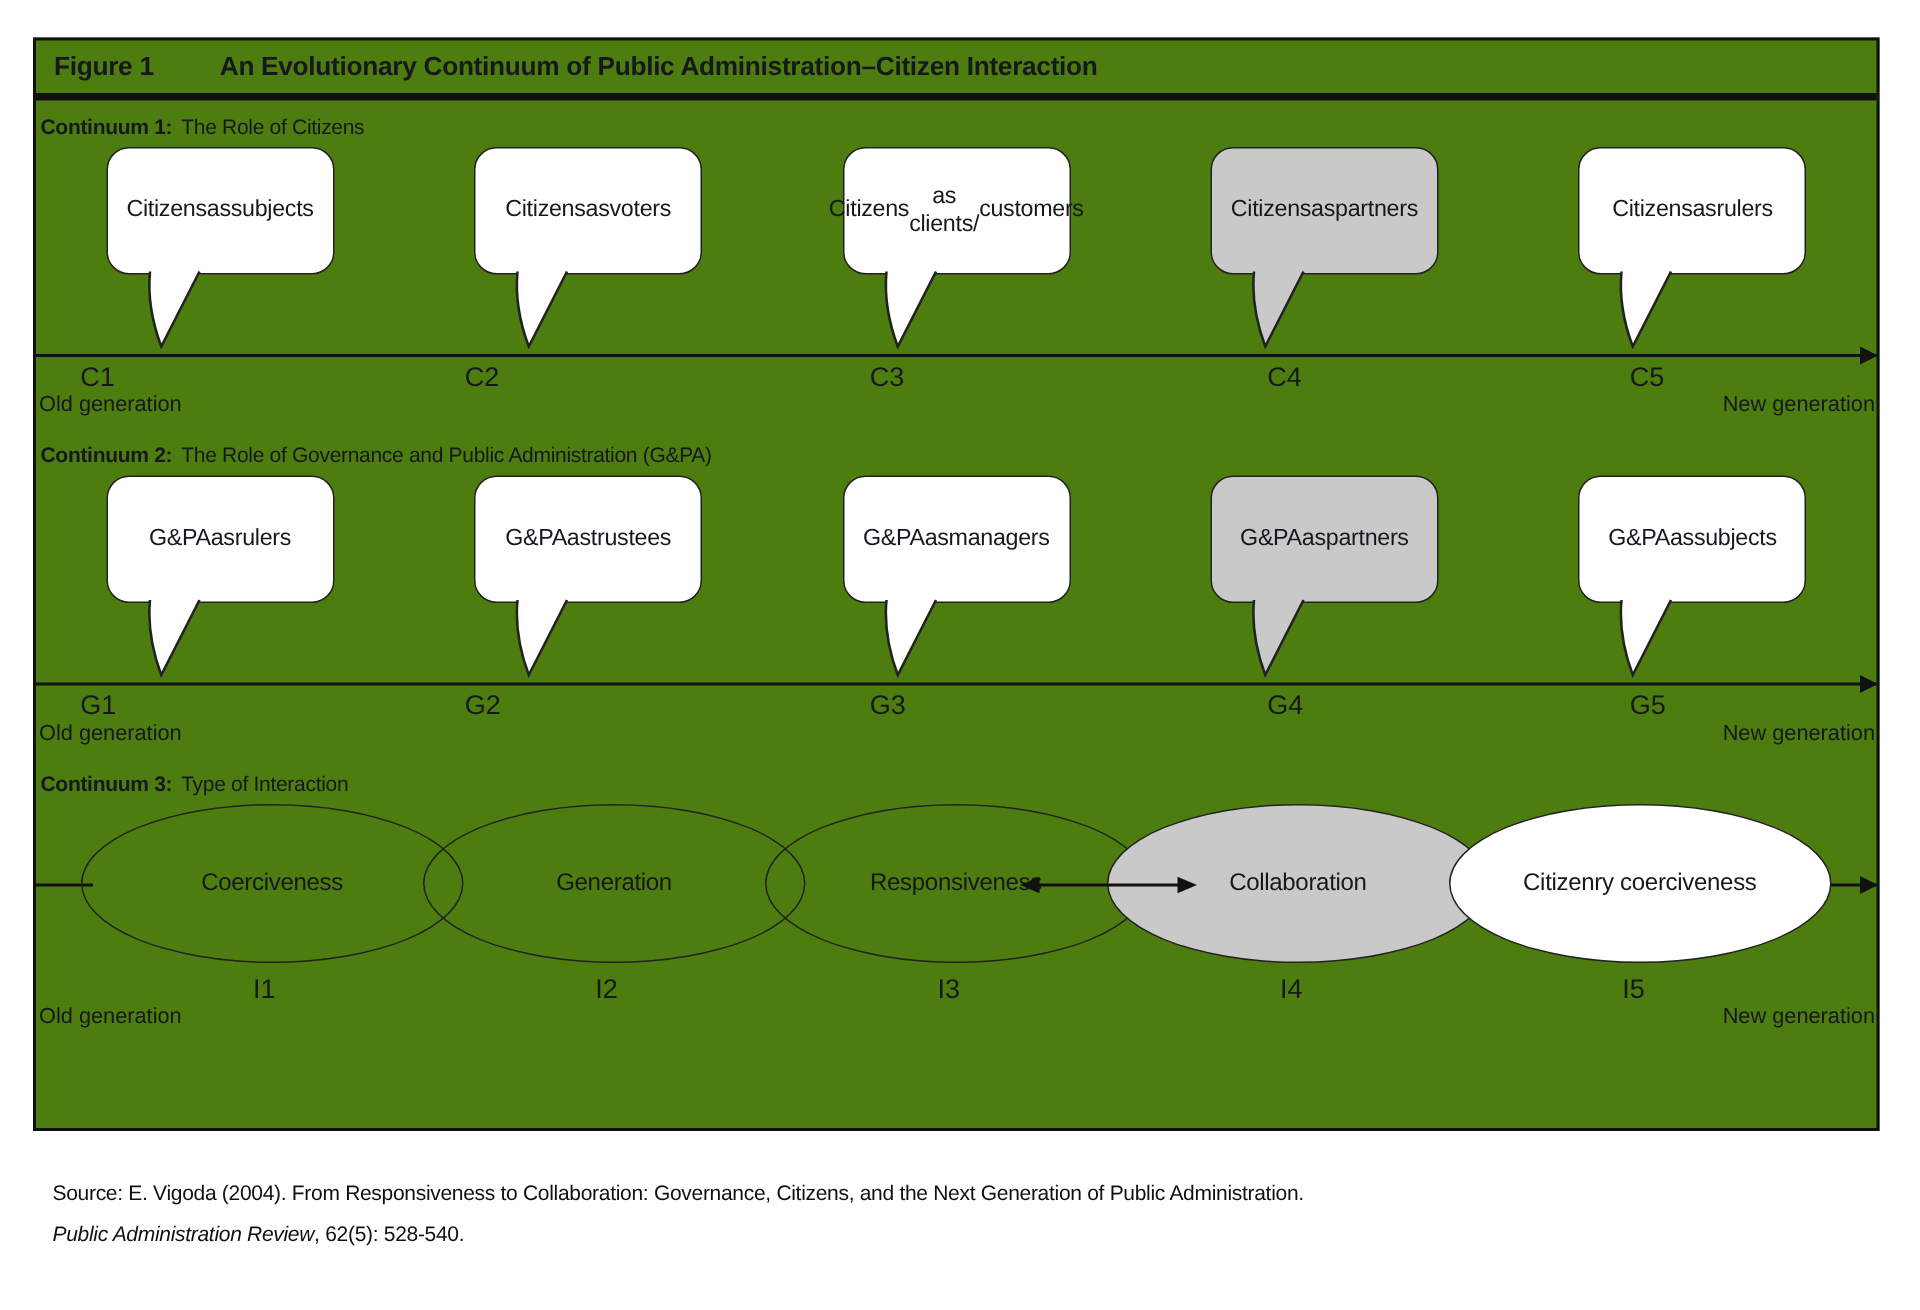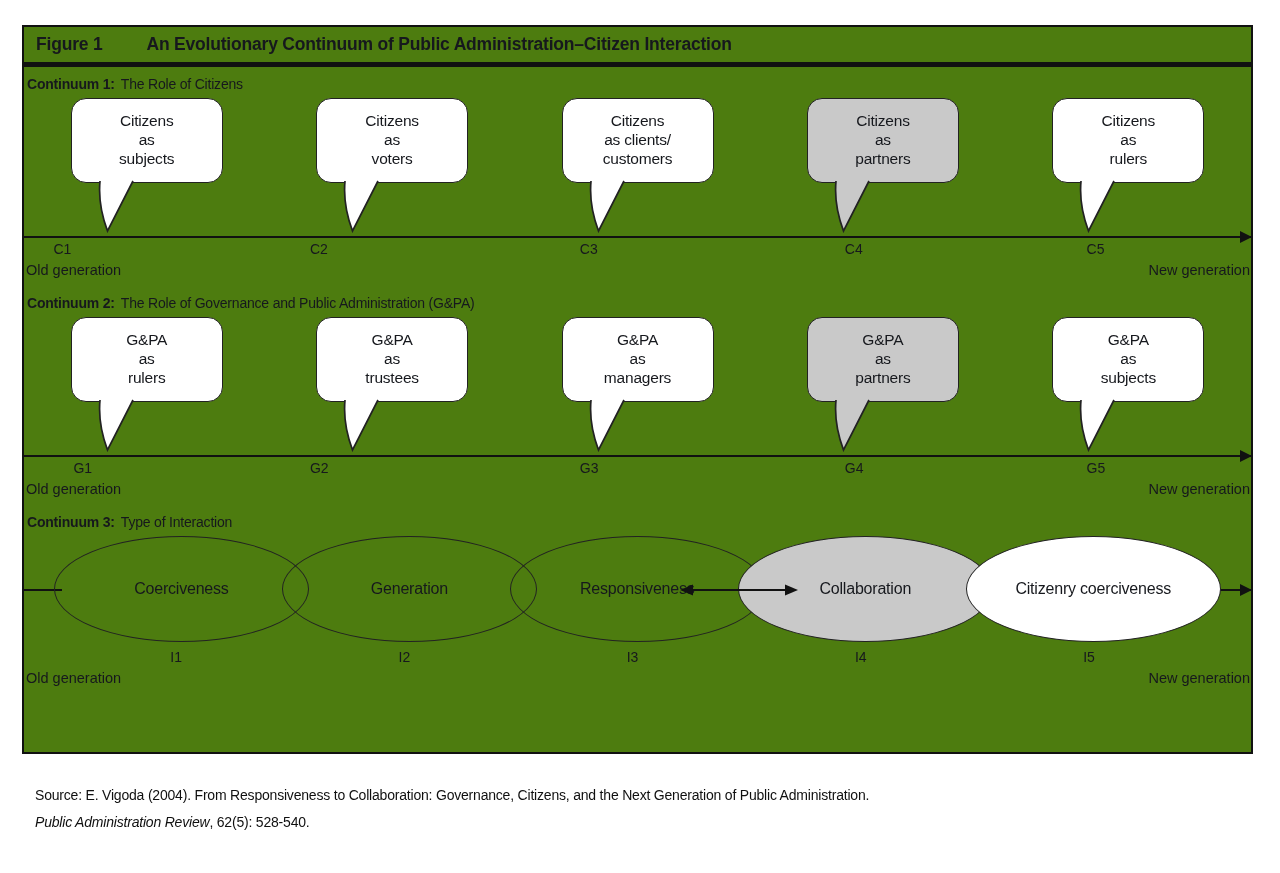--- a/index.html
+++ b/index.html
@@ -19,33 +19,33 @@
   .fig-label,.fig-title{font-size:17.5px;font-weight:bold;letter-spacing:-0.2px;}
   
   .heading{margin:9px 0 6px 3px;font-size:14px;letter-spacing:-0.2px;}
   .heading b{font-weight:bold;margin-right:6px;}
   
   .bubble-row{display:flex;height:85px;margin-top:4px;}
   .cell{flex:1 1 0;display:flex;justify-content:center;}
   .bubble{
     position:relative;width:152px;box-sizing:border-box;
     border:1.7px solid #222;border-radius:15px;background:#fff;
-    display:flex;flex-direction:column;align-items:center;justify-content:center;
+    display:flex;flex-direction:row;align-items:center;justify-content:center;
     font-size:15.5px;line-height:1.22;text-align:center;letter-spacing:-0.2px;
   }
   .tail{position:absolute;left:24px;top:100%;margin-top:-5px;width:40px;height:56px;}
   .tail-zone{height:53px;}
   
   .axis{position:relative;height:2px;background:#111;margin-right:0;}
   .ah-right{
     position:absolute;right:-1px;top:-5.5px;width:0;height:0;
     border-left:12px solid #111;border-top:6.5px solid transparent;border-bottom:6.5px solid transparent;
   }
   
-  .ticks{position:relative;height:20px;margin-top:3px;font-size:14px;}
+  .ticks{position:relative;height:20px;margin-top:3px;font-size:18px;}
   .tick{position:absolute;top:0;}
   .gen{display:flex;justify-content:space-between;font-size:14.5px;padding:1px 1px 0 2px;height:24px;}
   
   .ellipse-zone{position:relative;height:110px;margin-top:4px;}
   .connector-left{position:absolute;left:0;top:53px;width:38px;height:2px;background:#111;}
   .connector-right{position:absolute;right:0;top:53px;width:34px;height:2px;background:#111;}
   .connector-right .ah-right{top:-5.5px;}
   .ellipse-row{position:absolute;left:30px;right:28px;top:0;bottom:0;display:flex;}
   .ellipse{
     position:relative;flex:0 0 auto;width:21.8%;height:106px;box-sizing:border-box;
@@ -196,21 +196,21 @@
                 <path d="M4 4 C 2.5 20, 5.5 38, 11.5 54 L 37 4" fill="#ffffff" stroke="#222" stroke-width="1.7"></path>
               </svg>
             </div>
           </div>
         </div>
       <div class="tail-zone"></div>
       <div class="axis">
           <i class="ah-right"></i>
         </div>
       <div class="ticks" id="ticks-1">
-          <span class="tick" style="left: 2.4%; margin-left: 20px;">G1</span>
+          <span class="tick" style="left: 2.4%;">G1</span>
           <span class="tick" style="left: 23.3%;">G2</span>
           <span class="tick" style="left: 45.3%;">G3</span>
           <span class="tick" style="left: 66.9%;">G4</span>
           <span class="tick" style="left: 86.6%;">G5</span>
         </div>
       <div class="gen">
         <span>Old generation</span>
         <span>New generation</span>
       </div>
     </section>

